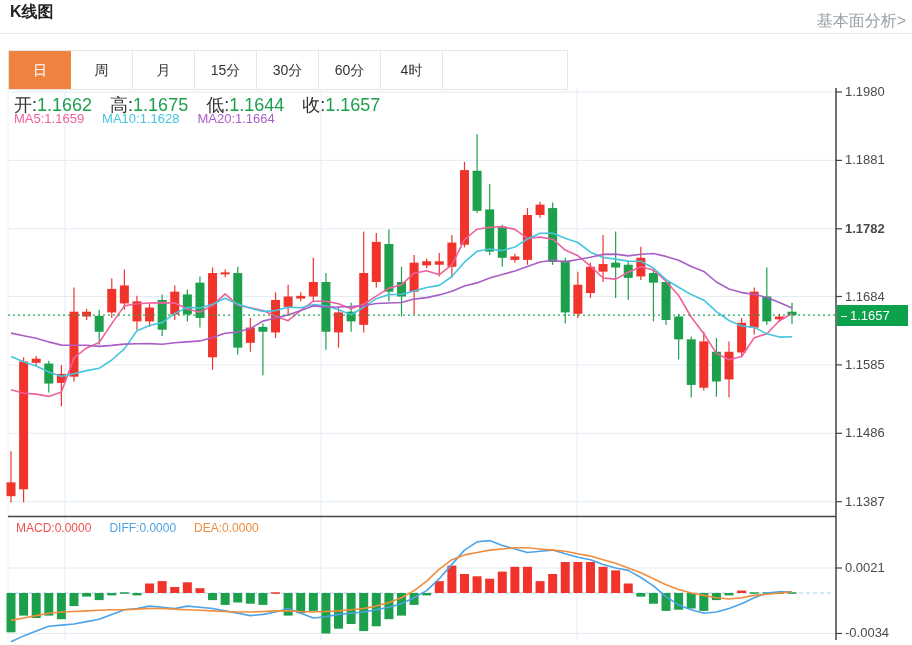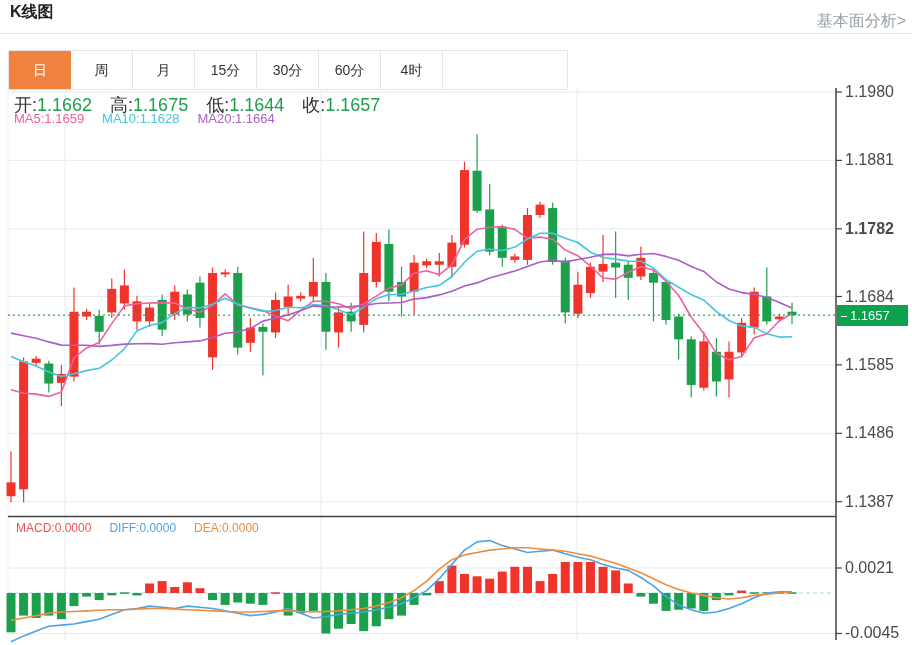--- a/index.html
+++ b/index.html
@@ -14,21 +14,21 @@
   #header-divider{left:0;top:33px;width:912px;height:1px;background:#e9e9e9;}
   #tabbar{left:8px;top:50px;width:560px;height:40px;border:1px solid #e5e5e5;box-sizing:border-box;display:flex;background:#fff;}
   .tab{width:62px;height:38px;line-height:38px;text-align:center;font-size:14px;color:#333;
        border-right:1px solid #e5e5e5;box-sizing:border-box;cursor:pointer;flex:none;}
   .tab.active{background:#F0823F;color:#fff;border-right:none;}
   #legend-ohlc{left:14px;top:93px;font-size:18px;white-space:nowrap;}
   #legend-ma{left:14px;top:111px;font-size:13px;white-space:nowrap;}
   #legend-macd{left:16px;top:521px;font-size:12px;white-space:nowrap;}
   .lg-item{margin-right:18px;}
   .lg-label{color:#333;}
-  .tick-label{font-size:16px;color:#4a4a4a;line-height:14px;}
+  .tick-label{font-size:13px;color:#4a4a4a;line-height:14px;}
   #price-badge{left:837px;top:305px;width:71px;height:21px;background:#0CA14B;color:#fff;
        font-size:13px;line-height:21px;padding-left:4px;box-sizing:border-box;}
   #price-badge .notch{display:inline-block;width:6px;height:1px;background:#fff;vertical-align:middle;margin-right:3px;}
   svg{position:absolute;left:0;top:0;}
 </style>
 </head>
 <body>
 
 <svg id="plot" width="912" height="645">
     <line x1="8" y1="92" x2="836" y2="92" stroke="#E3ECF5" stroke-width="1"></line>
@@ -275,14 +275,14 @@
 
 <div id="axis-labels">
     <div class="abs tick-label" style="left: 845px; top: 85px;">1.1980</div>
     <div class="abs tick-label" style="left: 845px; top: 153.4px;">1.1881</div>
     <div class="abs tick-label" style="left: 845px; top: 221.8px; font-weight: bold;">1.1782</div>
     <div class="abs tick-label" style="left: 845px; top: 289.509px;">1.1684</div>
     <div class="abs tick-label" style="left: 845px; top: 357.909px;">1.1585</div>
     <div class="abs tick-label" style="left: 845px; top: 426.309px;">1.1486</div>
     <div class="abs tick-label" style="left: 845px; top: 494.709px;">1.1387</div>
     <div class="abs tick-label" style="left: 845px; top: 561px; text-align: center;">0.0021</div>
-    <div class="abs tick-label" style="left: 845px; top: 626.476px;">-0.0045</div>
+    <div class="abs tick-label" style="left: 845px; top: 626.476px;">-0.0034</div>
   </div>
 
 </body></html>

